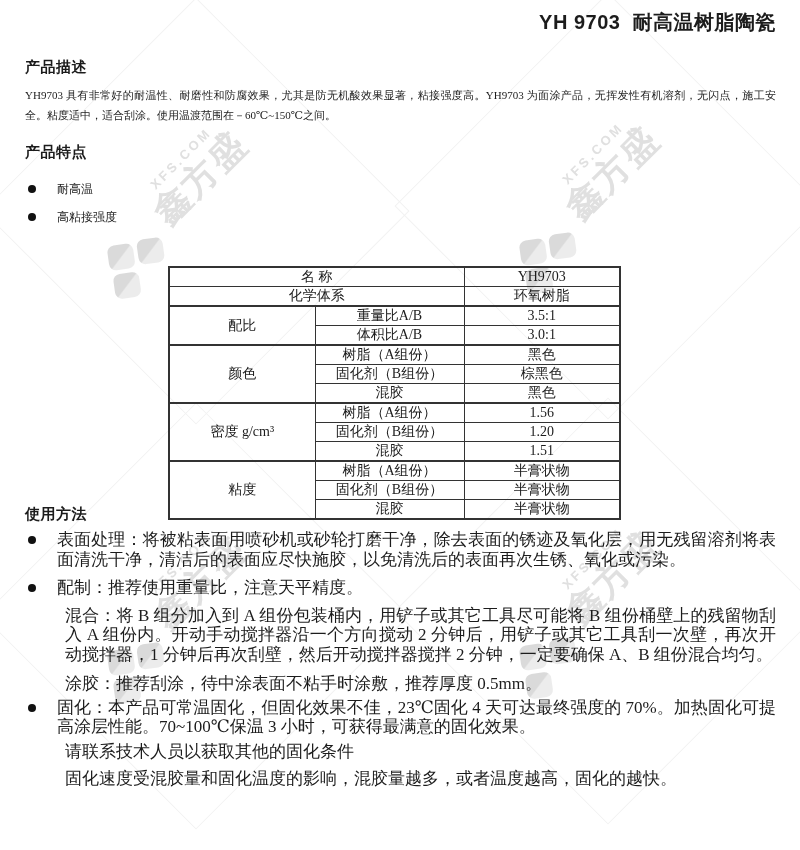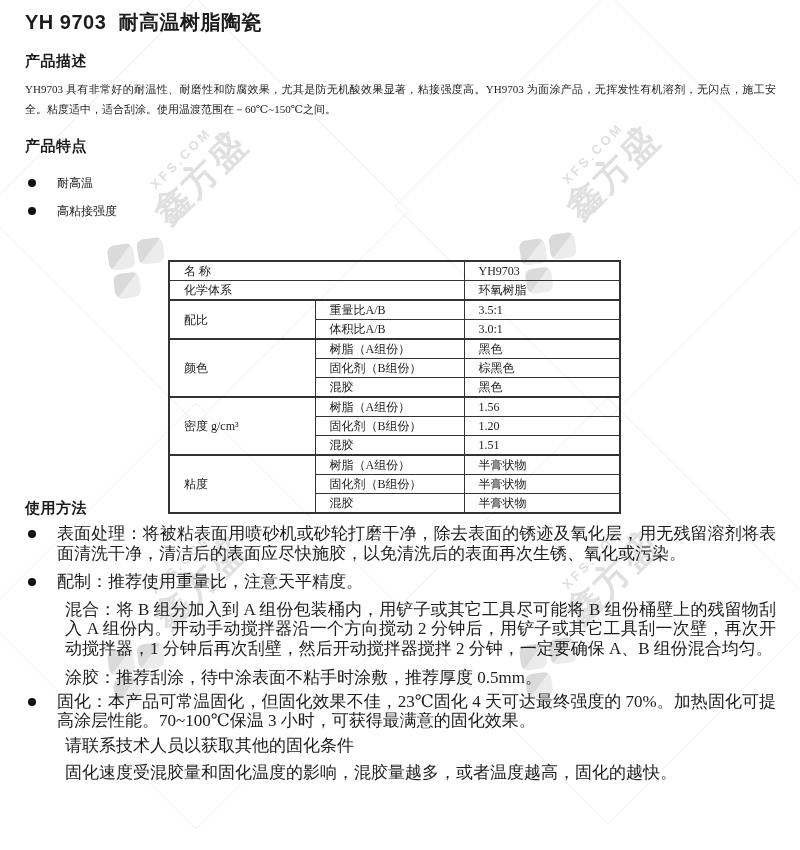--- a/index.html
+++ b/index.html
@@ -1,37 +1,37 @@
 <!DOCTYPE html>
 <html><head>
 <meta charset="utf-8">
 <style>
   html,body{margin:0;padding:0;background:#fff;}
   .page{position:relative;width:800px;height:850px;background:#fff;overflow:hidden;
         font-family:"Liberation Serif","DejaVu Serif",serif;color:#1c1c1c;}
   .content{position:relative;z-index:1;padding:10px 24px 0 25px;}
 
   .title{font-family:"Liberation Sans","DejaVu Sans",sans-serif;font-size:20px;font-weight:bold;
-         margin:0;line-height:24px;white-space:pre-wrap;letter-spacing:0.5px;}
+         margin:0;line-height:24px;white-space:pre-wrap;letter-spacing:0.5px;text-align:right;}
   .h2{font-family:"Liberation Sans","DejaVu Sans",sans-serif;font-size:15px;font-weight:bold;
       margin:0;line-height:18px;letter-spacing:0.5px;}
-  .h-desc{margin-top:18px;}
+  .h-desc{margin-top:24px;}
   .h-feat{margin-top:18px;}
   .h-precure{margin-top:9px;}
   .h-usage{margin-top:-15px;width:200px;}
 
   .para{margin:10px 0 0 0;font-size:11px;line-height:19.5px;text-align:justify;}
 
   .features{list-style:none;margin:20px 0 0 0;padding:0;}
   .features li{position:relative;padding-left:32px;font-size:12px;line-height:16px;margin-bottom:12px;}
   .dot{position:absolute;left:3px;top:4px;width:8px;height:8px;border-radius:50%;background:#111;}
 
   .tblwrap{margin:41px 0 0 143px;}
   table.spec{border-collapse:collapse;width:451px;table-layout:fixed;border:2px solid #333;}
-  table.spec td{border:1px solid #333;text-align:left;font-size:12px;line-height:18px;
+  table.spec td{border:1px solid #333;text-align:center;font-size:14px;line-height:18px;
                 height:17.6px;padding:0 14px;overflow:hidden;}
   table.spec tr.gs td{border-top:2px solid #333;}
 
   .usage-block{position:relative;font-size:17px;line-height:19.5px;text-align:justify;}
   .bullet{padding-left:32px;}
   .sub{margin-left:40px;}
   .b0{margin-top:7px;}.b1{margin-top:9px;}.b2{margin-top:8px;}.b3{margin-top:10px;}
   .b4{margin-top:4px;}.b5{margin-top:8px;}.b6{margin-top:5px;}
   .usage-block .dot{top:6px;}
 

